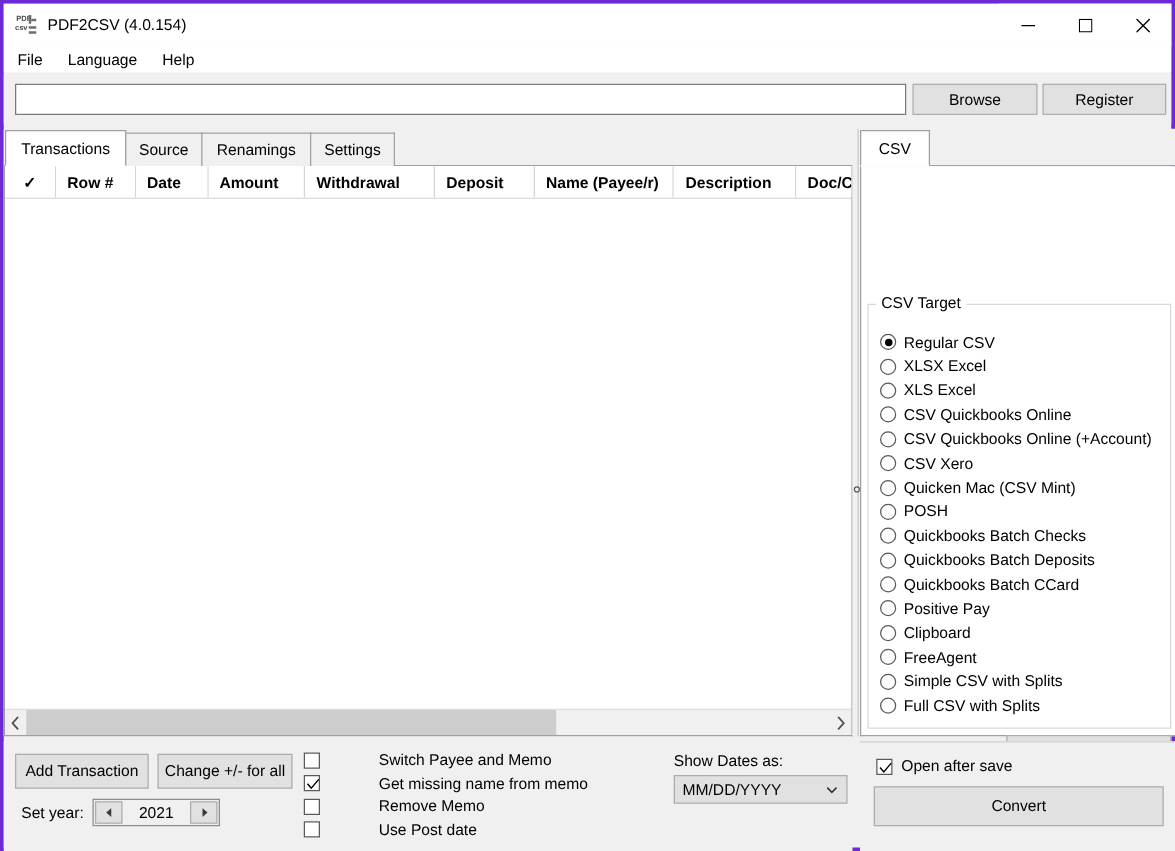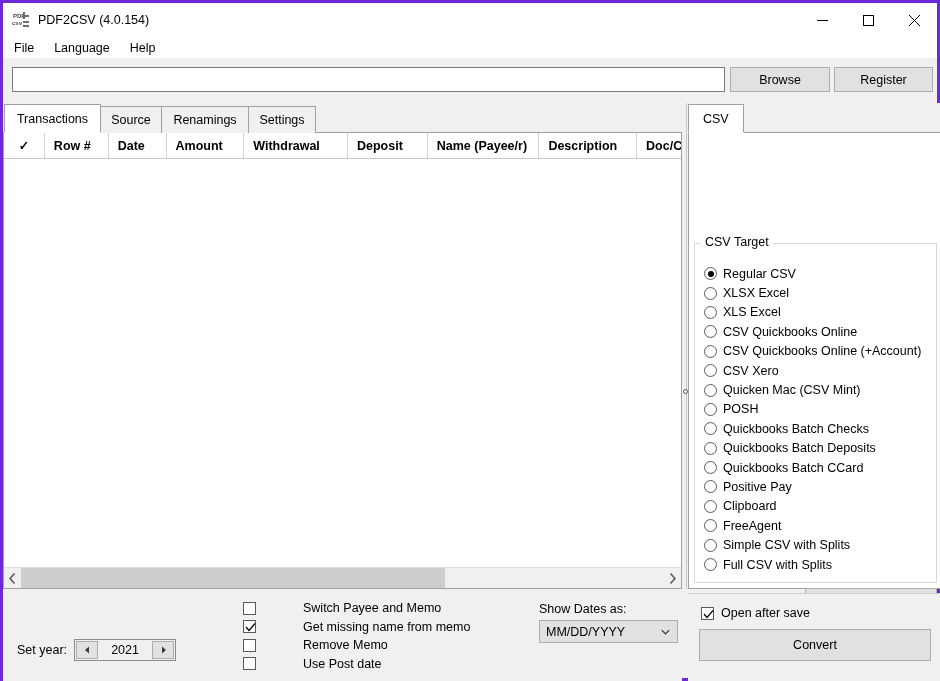--- a/index.html
+++ b/index.html
@@ -393,20 +393,22 @@
           <span class="val">MM/DD/YYYY</span>
           <svg class="chev" viewBox="0 0 9 9">
             <polyline points="0.8,2.6 4.5,6.4 8.2,2.6" fill="none" stroke="#303030" stroke-width="1.2"></polyline>
           </svg>
         </div>
       </div>
     </div>
   </div>
 
   <div class="bottombar">
+    <div class="btn addtx-btn">Add Transaction</div>
+    <div class="btn change-btn">Change +/- for all</div>
 
     <div class="setyear">
       <span class="lbl">Set year:</span>
       <div class="spin">
         <div class="spin-btn">
           <svg width="7" height="8" viewBox="0 0 7 8">
               <polygon points="5,0.5 5,7.5 1,4" fill="#3a3a3a"></polygon>
             </svg>
         </div>
         <span class="yv">2021</span>

